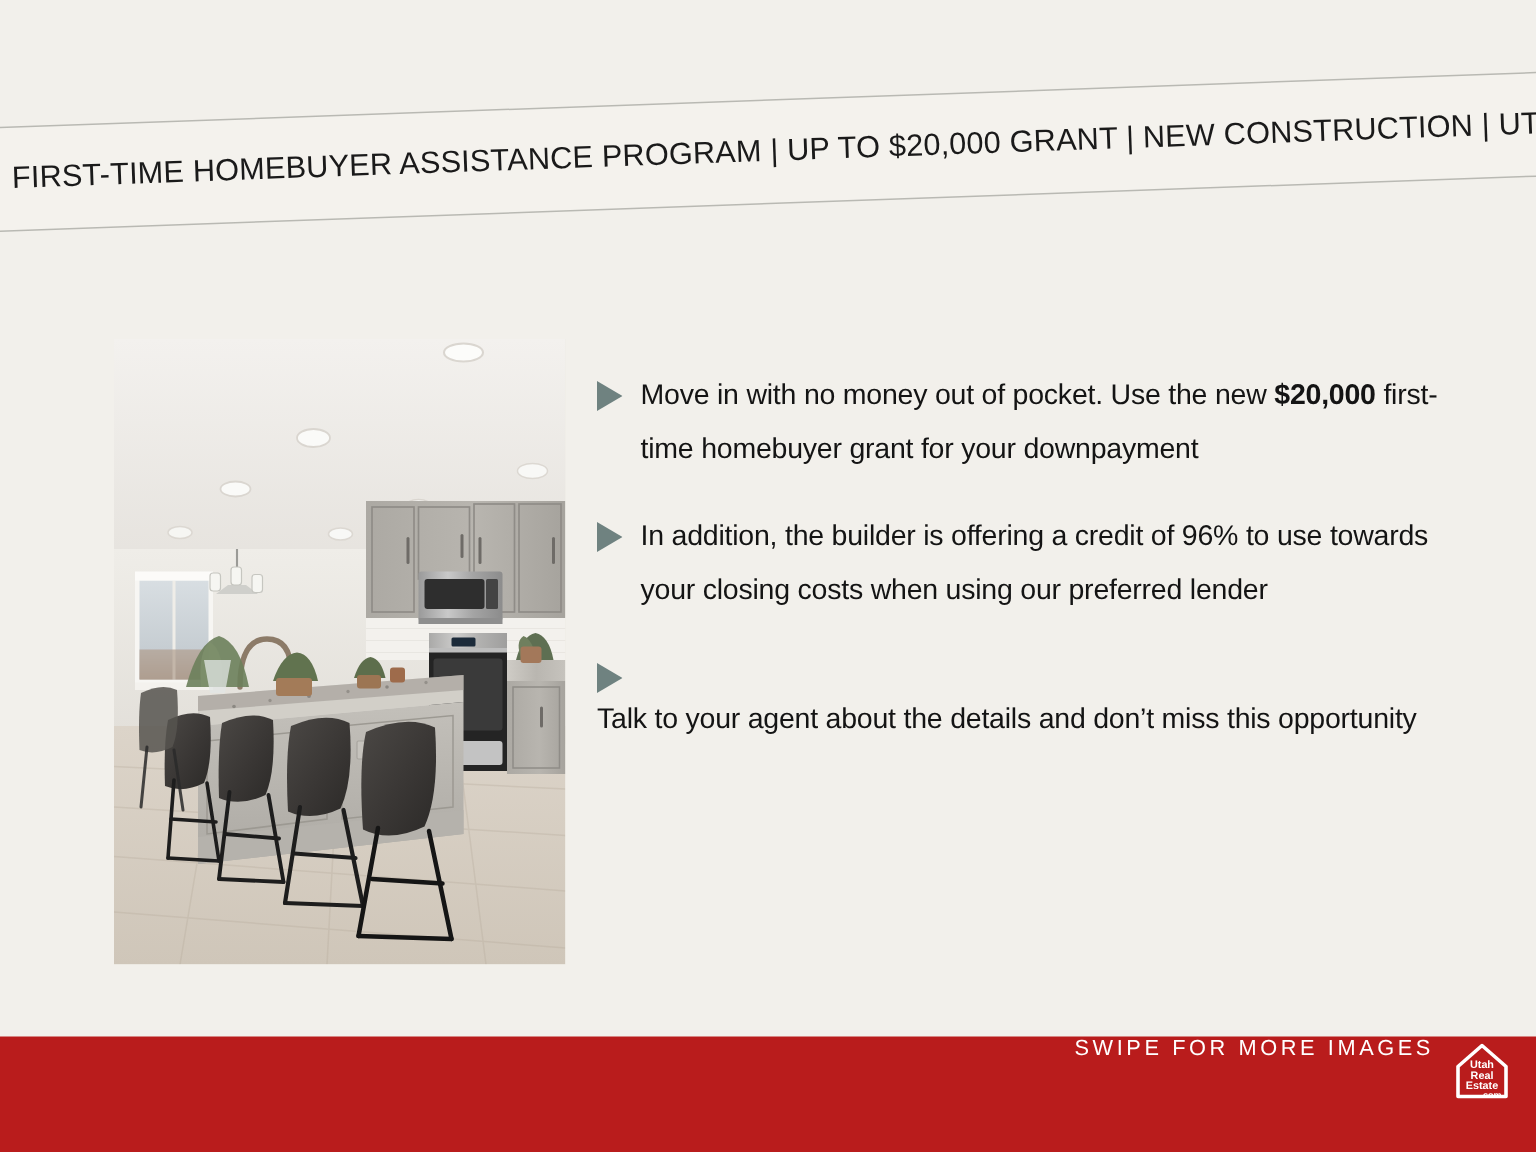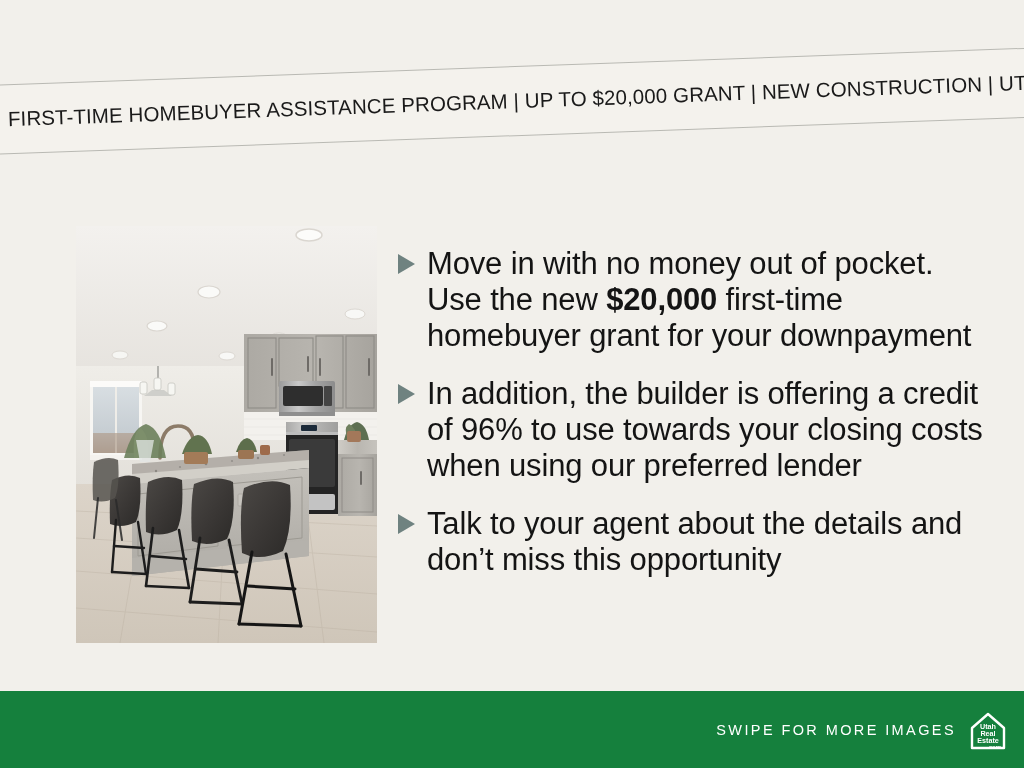--- a/index.html
+++ b/index.html
@@ -53,45 +53,44 @@
   .bullets {
     position:absolute;
     left:398px; top:246px;
     width:590px;
   }
   .bullet {
     display:flex;
     align-items:flex-start;
     margin-bottom:22px;
   }
-  .bullet:last-child { margin-bottom:0; }
+  .bullet:last-child { margin-bottom:0;flex-direction:column; }
   .tri {
     flex:0 0 auto;
     width:17px; height:20px;
     margin-top:8px; margin-right:12px;
   }
   .tri svg { display:block; }
   .btext {
-    font-size:31px;
+    font-size:19px;
     line-height:36px;
     color:#141414;
     font-weight:400;
     letter-spacing:-0.15px;
     font-family:"Liberation Sans", sans-serif;
   }
   .btext b { font-weight:700; }
 
   
   .footer {
     position:absolute;
     left:0; bottom:0;
     width:1024px; height:77px;
-    background:#15803d;
+    background:#b91c1c;
     display:flex;
-    align-items:center;
     justify-content:flex-end;
     padding-right:14px;
   }
   .swipe {
     color:#FFFFFF;
     font-size:14.5px;
     letter-spacing:2.4px;
     font-weight:400;
     font-family:"Liberation Sans", sans-serif;
     margin-right:10px;

